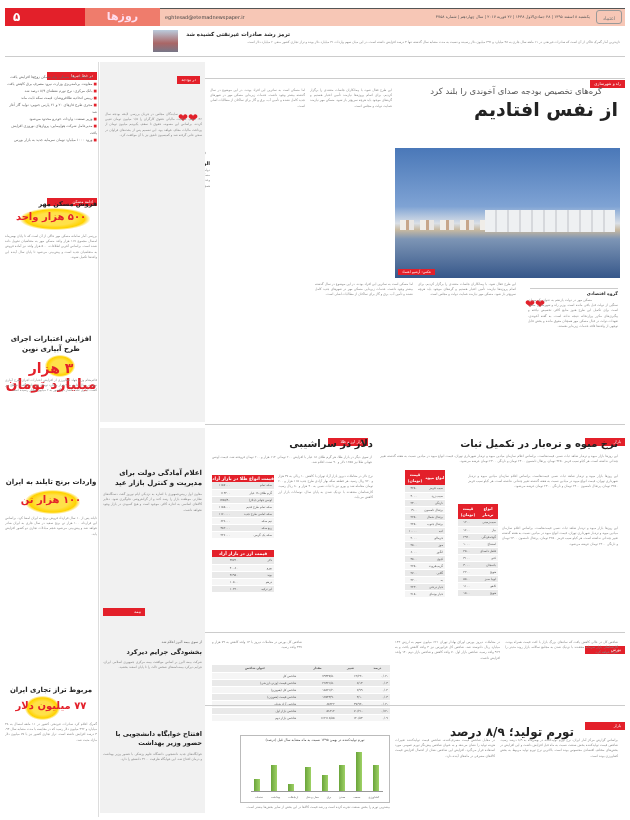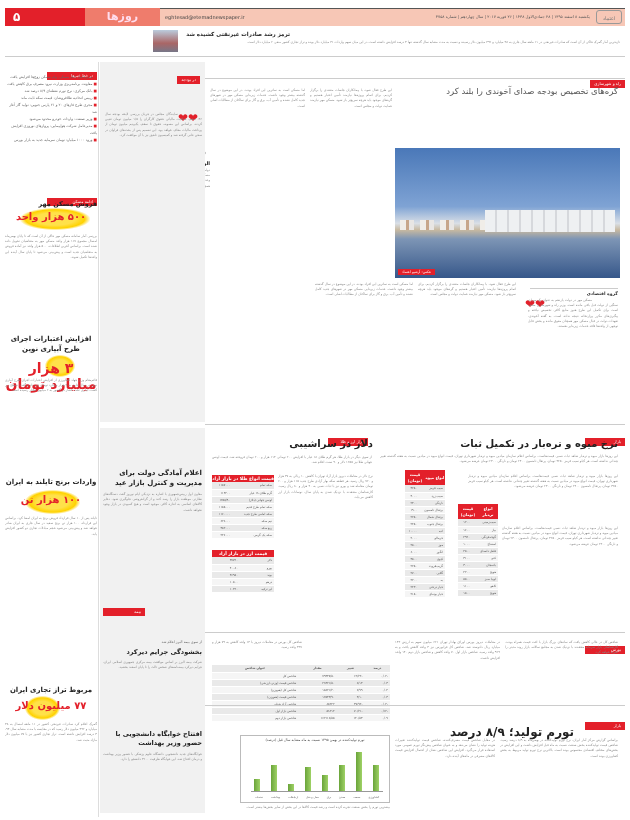--- a/index.html
+++ b/index.html
@@ -43,21 +43,22 @@
   <div class="abs logo">اعتماد</div>
 
   <div class="abs teaserimg"></div>
   <div class="abs teasertitle">ترمز رشد صادرات غیرنفتی کشیده شد</div>
   <div class="abs textblock" style="left:183px;right:10px;top:40px;height:13px;">تازه‌ترین آمار گمرک حاکی از آن است که صادرات غیرنفتی در ۱۱ ماهه سال جاری به ۳۸ میلیارد و ۴۹۲ میلیون دلار رسیده و نسبت به مدت مشابه سال گذشته تنها ۳ درصد افزایش داشته است. در این میان سهم واردات ۴۱ میلیارد دلار بوده و تراز تجاری کشور منفی ۲ میلیارد دلار است.</div>
 
   <div class="abs rule" style="left:5px;right:5px;top:56px"></div>
 
   <div class="abs" style="right:5px;top:70px;"><span class="redtag">راه و شهرسازی</span></div>
   <div class="abs rule" style="left:205px;right:5px;top:78px;"></div>
-  <div class="abs" style="right:12px;left:310px;top:86px;font-size:8.5px;color:#555;text-align:right">گره‌های تخصیص بودجه صدای آخوندی را بلند کرد</div>
+  <div class="abs" style="right:28px;left:310px;top:86px;font-size:8.5px;color:#555;text-align:right">گره‌های تخصیص بودجه صدای آخوندی را بلند کرد</div>
+  <div class="abs h-big" style="right:12px;left:370px;top:98px;font-size:19px;line-height:22px;text-align:right">از نفس افتادیم</div>
 
   <div class="abs photo" style="left:395px;width:225px;top:148px;height:130px;overflow:hidden">
     <div style="position:absolute;left:5px;top:72px;width:215px;height:10px;background:repeating-linear-gradient(90deg,#f0ede8 0 6px,#c7a68a 6px 9px,#e8e6e4 9px 14px,transparent 14px 20px)"></div>
     <div style="position:absolute;left:90px;top:62px;width:130px;height:22px;background:repeating-linear-gradient(90deg,#eef0f2 0 10px,#d6d8dc 10px 12px)"></div>
     <div style="position:absolute;left:3px;bottom:3px;background:#e3202a;color:#fff;font-size:3.5px;padding:1px 4px">عکس: آرشیو اعتماد</div>
   </div>
 
   <div class="abs textblock" style="left:310px;width:82px;top:88px;height:190px">این طرح فعال شود، با پیمانکاران جلسات متعددی را برگزار کردیم. برای اتمام پروژه‌ها نیازمند تأمین اعتبار هستیم و گره‌های موجود باید هرچه سریع‌تر باز شود. مسکن مهر نیازمند حمایت دولت و مجلس است.</div>
   <div class="abs textblock" style="left:210px;width:95px;top:88px;height:330px">اما مسکن است به ساترین این افراد بودند. در این موضوع در سال گذشته بیشتر وجود داشت. خدمات زیربنایی مسکن مهر در شهرهای جدید کامل نشده و تأمین آب، برق و گاز برای ساکنان از مطالبات اصلی است.</div>
 

